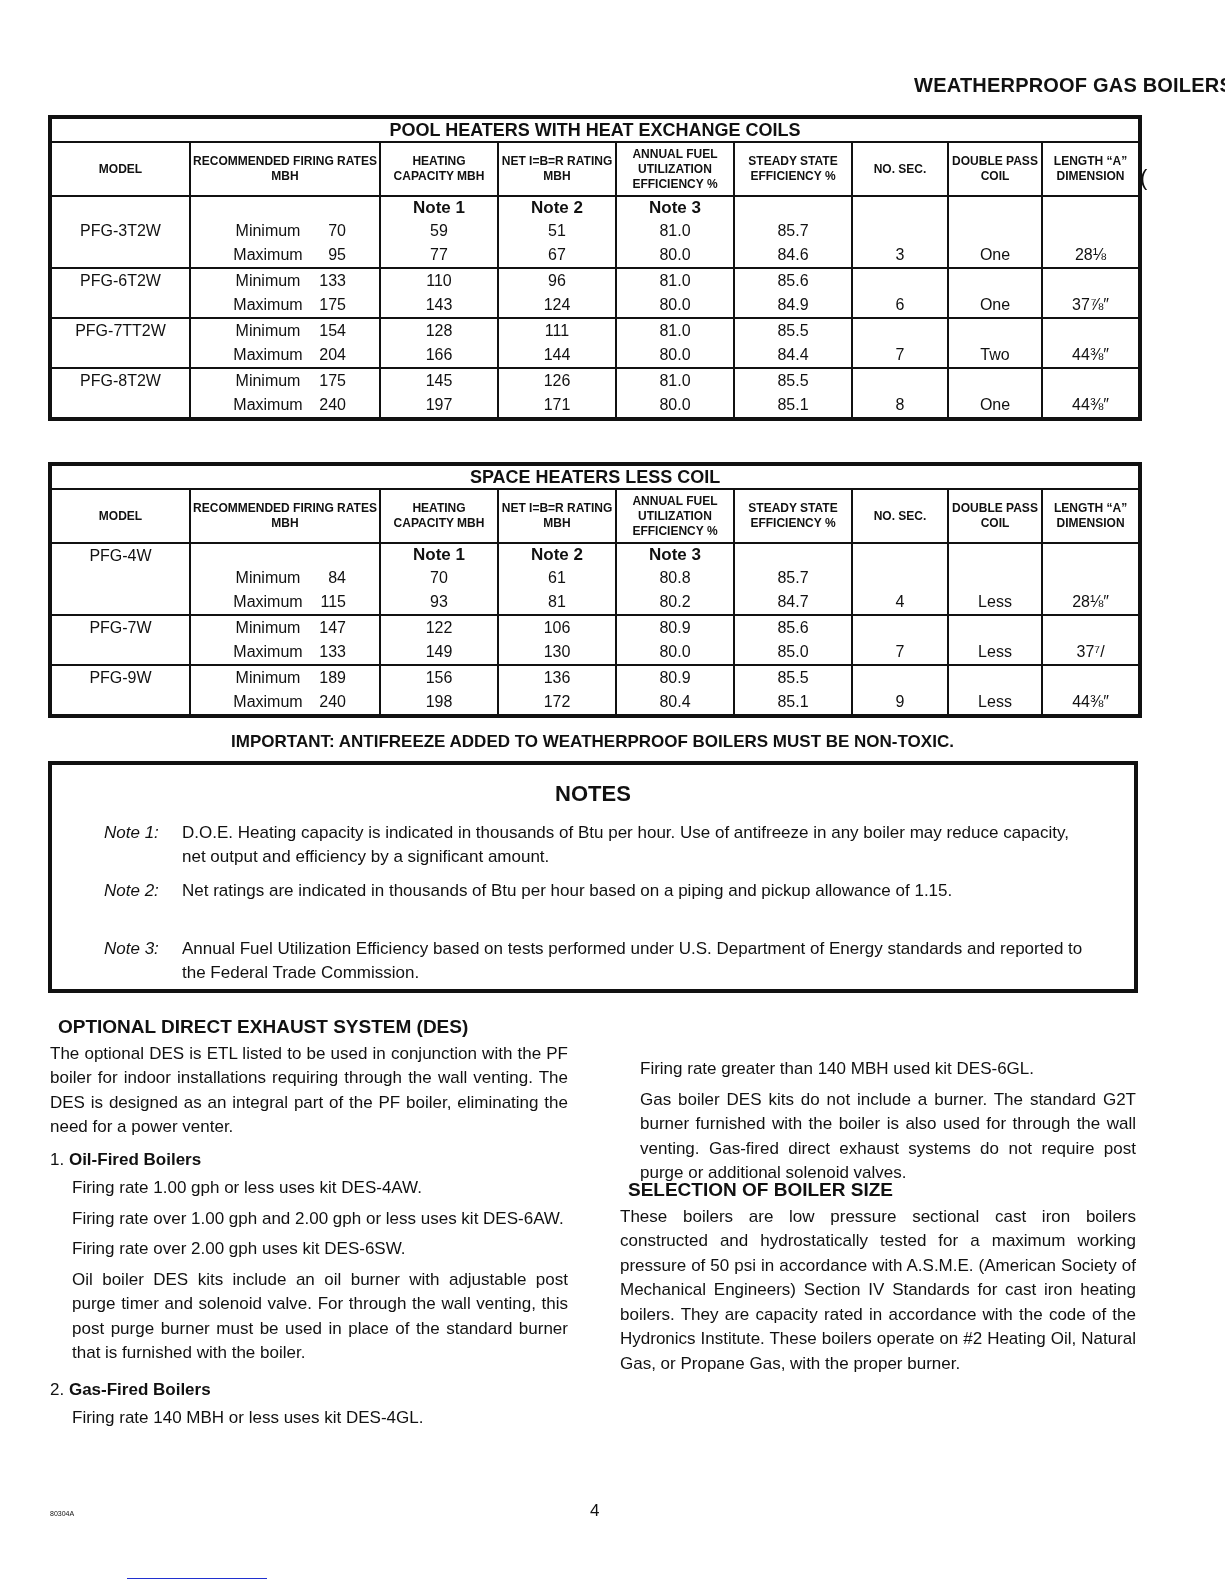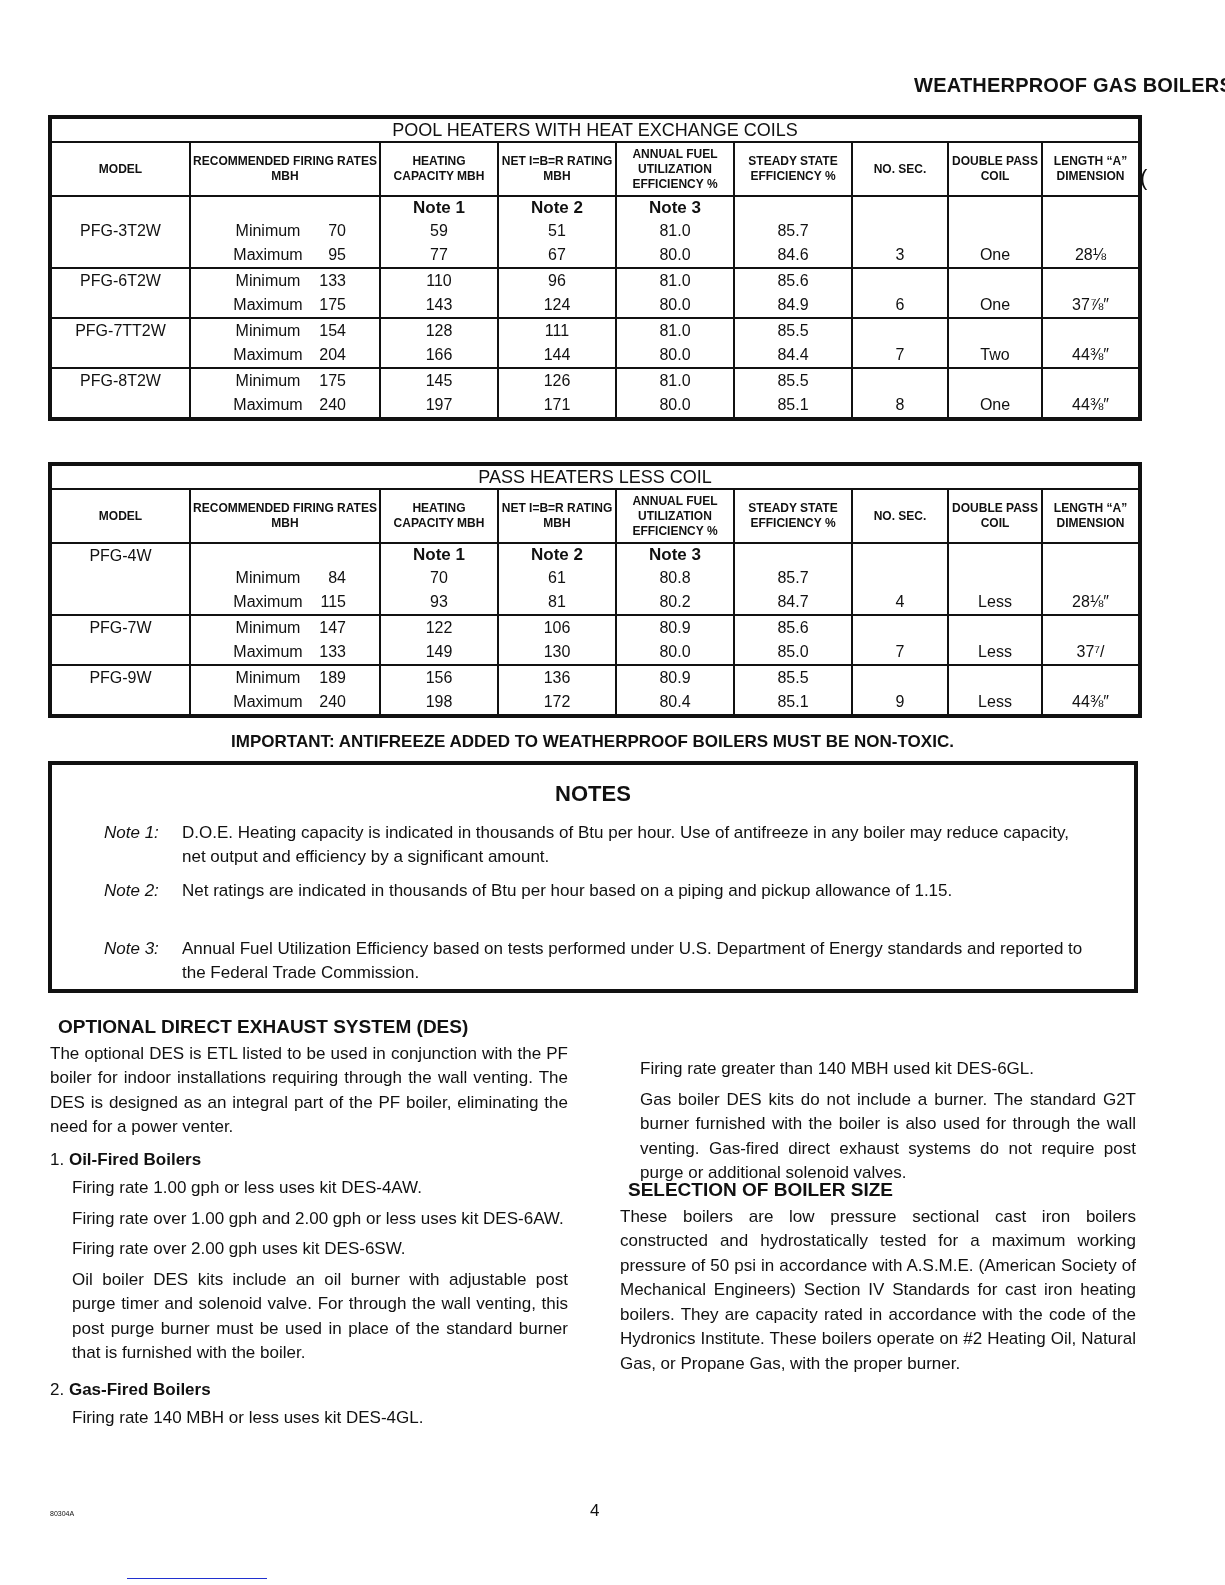--- a/index.html
+++ b/index.html
@@ -3,21 +3,21 @@
 <meta charset="utf-8">
 <style>
   html, body { margin: 0; padding: 0; background: #ffffff; }
   body { width: 1225px; height: 1585px; position: relative; overflow: hidden;
          font-family: "Liberation Sans", sans-serif; color: #111; }
   .page-title { position: absolute; left: 8px; width: 1225px; top: 74px; text-align: right;
                 font-weight: bold; font-size: 20px; letter-spacing: 0.2px; }
   table.spec { position: absolute; left: 48px; width: 1090px; border-collapse: collapse;
                border: 4px solid #111; table-layout: fixed; }
   table.spec td, table.spec th { border: 2px solid #111; padding: 0; }
-  .caption-row th { font-size: 18px; font-weight: normal; height: 22px; line-height: 22px;
+  .caption-row th { font-size: 18px; font-weight: bold; height: 22px; line-height: 22px;
                     text-align: center; padding-left: 60px; }
   .head-row th { font-size: 12px; font-weight: bold; line-height: 15px; height: 52px;
                  vertical-align: middle; text-align: center; }
   .data td { font-size: 16px; line-height: 24px; text-align: center; vertical-align: top; }
   .note-hdr { font-weight: bold; font-size: 17px; display: block; height: 22px; line-height: 22px; }
   .firing { display: grid; grid-template-columns: 88px 34px; justify-content: center; }
   .firing span:nth-child(even) { text-align: right; }
   .bottom-align { vertical-align: bottom !important; }
   .important { position: absolute; top: 732px; left: 0; width: 1185px; text-align: center;
                font-weight: bold; font-size: 17px; }
@@ -164,21 +164,21 @@
       <col style="width:118px">
       <col style="width:118px">
     <col style="width:118px">
       <col style="width:118px">
       <col style="width:96px">
       <col style="width:94px">
       <col style="width:98px">
   </colgroup>
   <tbody>
       <tr class="caption-row">
-        <th colspan="9">PASS HEATERS LESS COIL</th>
+        <th colspan="9">SPACE HEATERS LESS COIL</th>
       </tr>
   <tr class="head-row">
     <th>MODEL</th>
     <th>RECOMMENDED FIRING RATES MBH</th>
     <th>HEATING CAPACITY MBH</th>
     <th>NET I=B=R RATING MBH</th>
     <th>ANNUAL FUEL UTILIZATION EFFICIENCY %</th>
     <th>STEADY STATE EFFICIENCY %</th>
     <th>NO. SEC.</th>
     <th>DOUBLE PASS COIL</th>

